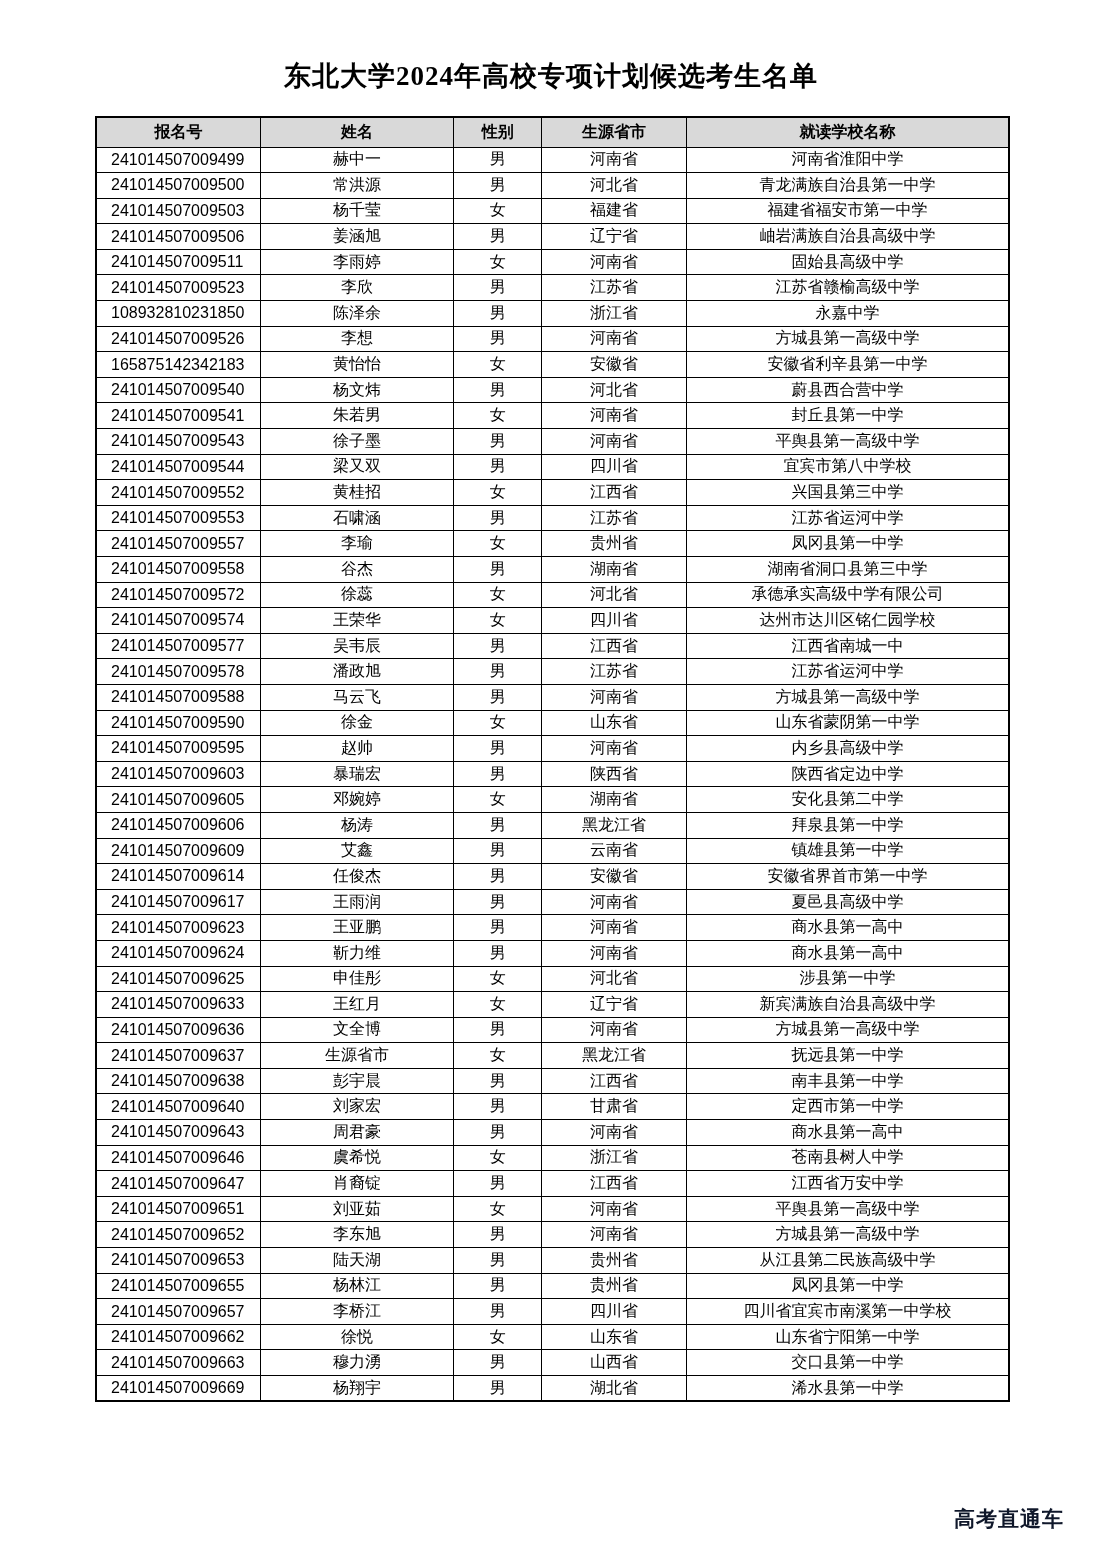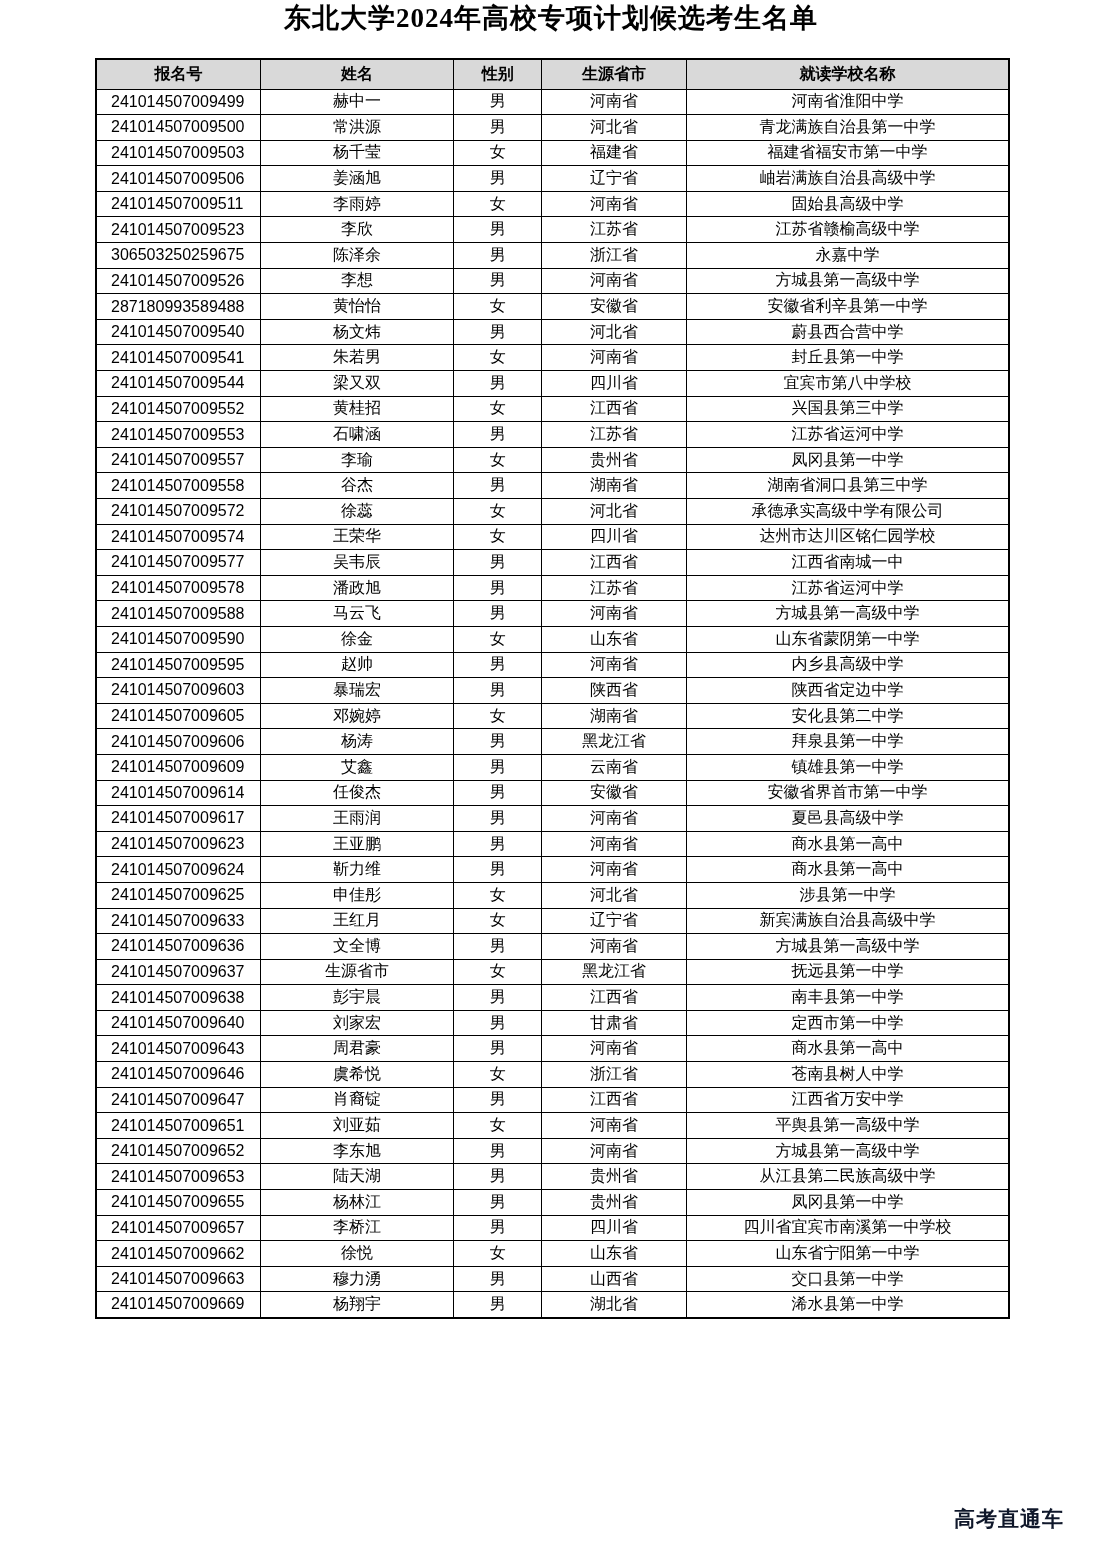--- a/index.html
+++ b/index.html
@@ -13,20 +13,21 @@
   }
   .page {
     width: 1102px;
     height: 1559px;
     position: relative;
   }
   .doc-title {
     text-align: center;
     font-size: 27px;
     font-weight: bold;
+    padding-top: 58px;
     letter-spacing: 1px;
     font-family: "Liberation Serif", "DejaVu Serif", serif;
   }
   table.candidates {
     border-collapse: collapse;
     table-layout: fixed;
     width: 915px;
     margin: 22px auto 0 95px;
     border: 2px solid #000;
     font-size: 16px;
@@ -127,53 +128,60 @@
           <td>固始县高级中学</td>
         </tr>
         <tr>
           <td class="col-id">241014507009523</td>
           <td>李欣</td>
           <td>男</td>
           <td>江苏省</td>
           <td>江苏省赣榆高级中学</td>
         </tr>
         <tr>
-          <td class="col-id">306503250259675</td>
+          <td class="col-id">108932810231850</td>
           <td>陈泽余</td>
           <td>男</td>
           <td>浙江省</td>
           <td>永嘉中学</td>
         </tr>
         <tr>
           <td class="col-id">241014507009526</td>
           <td>李想</td>
           <td>男</td>
           <td>河南省</td>
           <td>方城县第一高级中学</td>
         </tr>
         <tr>
-          <td class="col-id">287180993589488</td>
+          <td class="col-id">165875142342183</td>
           <td>黄怡怡</td>
           <td>女</td>
           <td>安徽省</td>
           <td>安徽省利辛县第一中学</td>
         </tr>
         <tr>
           <td class="col-id">241014507009540</td>
           <td>杨文炜</td>
           <td>男</td>
           <td>河北省</td>
           <td>蔚县西合营中学</td>
         </tr>
         <tr>
           <td class="col-id">241014507009541</td>
           <td>朱若男</td>
           <td>女</td>
           <td>河南省</td>
           <td>封丘县第一中学</td>
+        </tr>
+        <tr>
+          <td class="col-id">241014507009543</td>
+          <td>徐子墨</td>
+          <td>男</td>
+          <td>河南省</td>
+          <td>平舆县第一高级中学</td>
         </tr>
         <tr>
           <td class="col-id">241014507009544</td>
           <td>梁又双</td>
           <td>男</td>
           <td>四川省</td>
           <td>宜宾市第八中学校</td>
         </tr>
         <tr>
           <td class="col-id">241014507009552</td>

